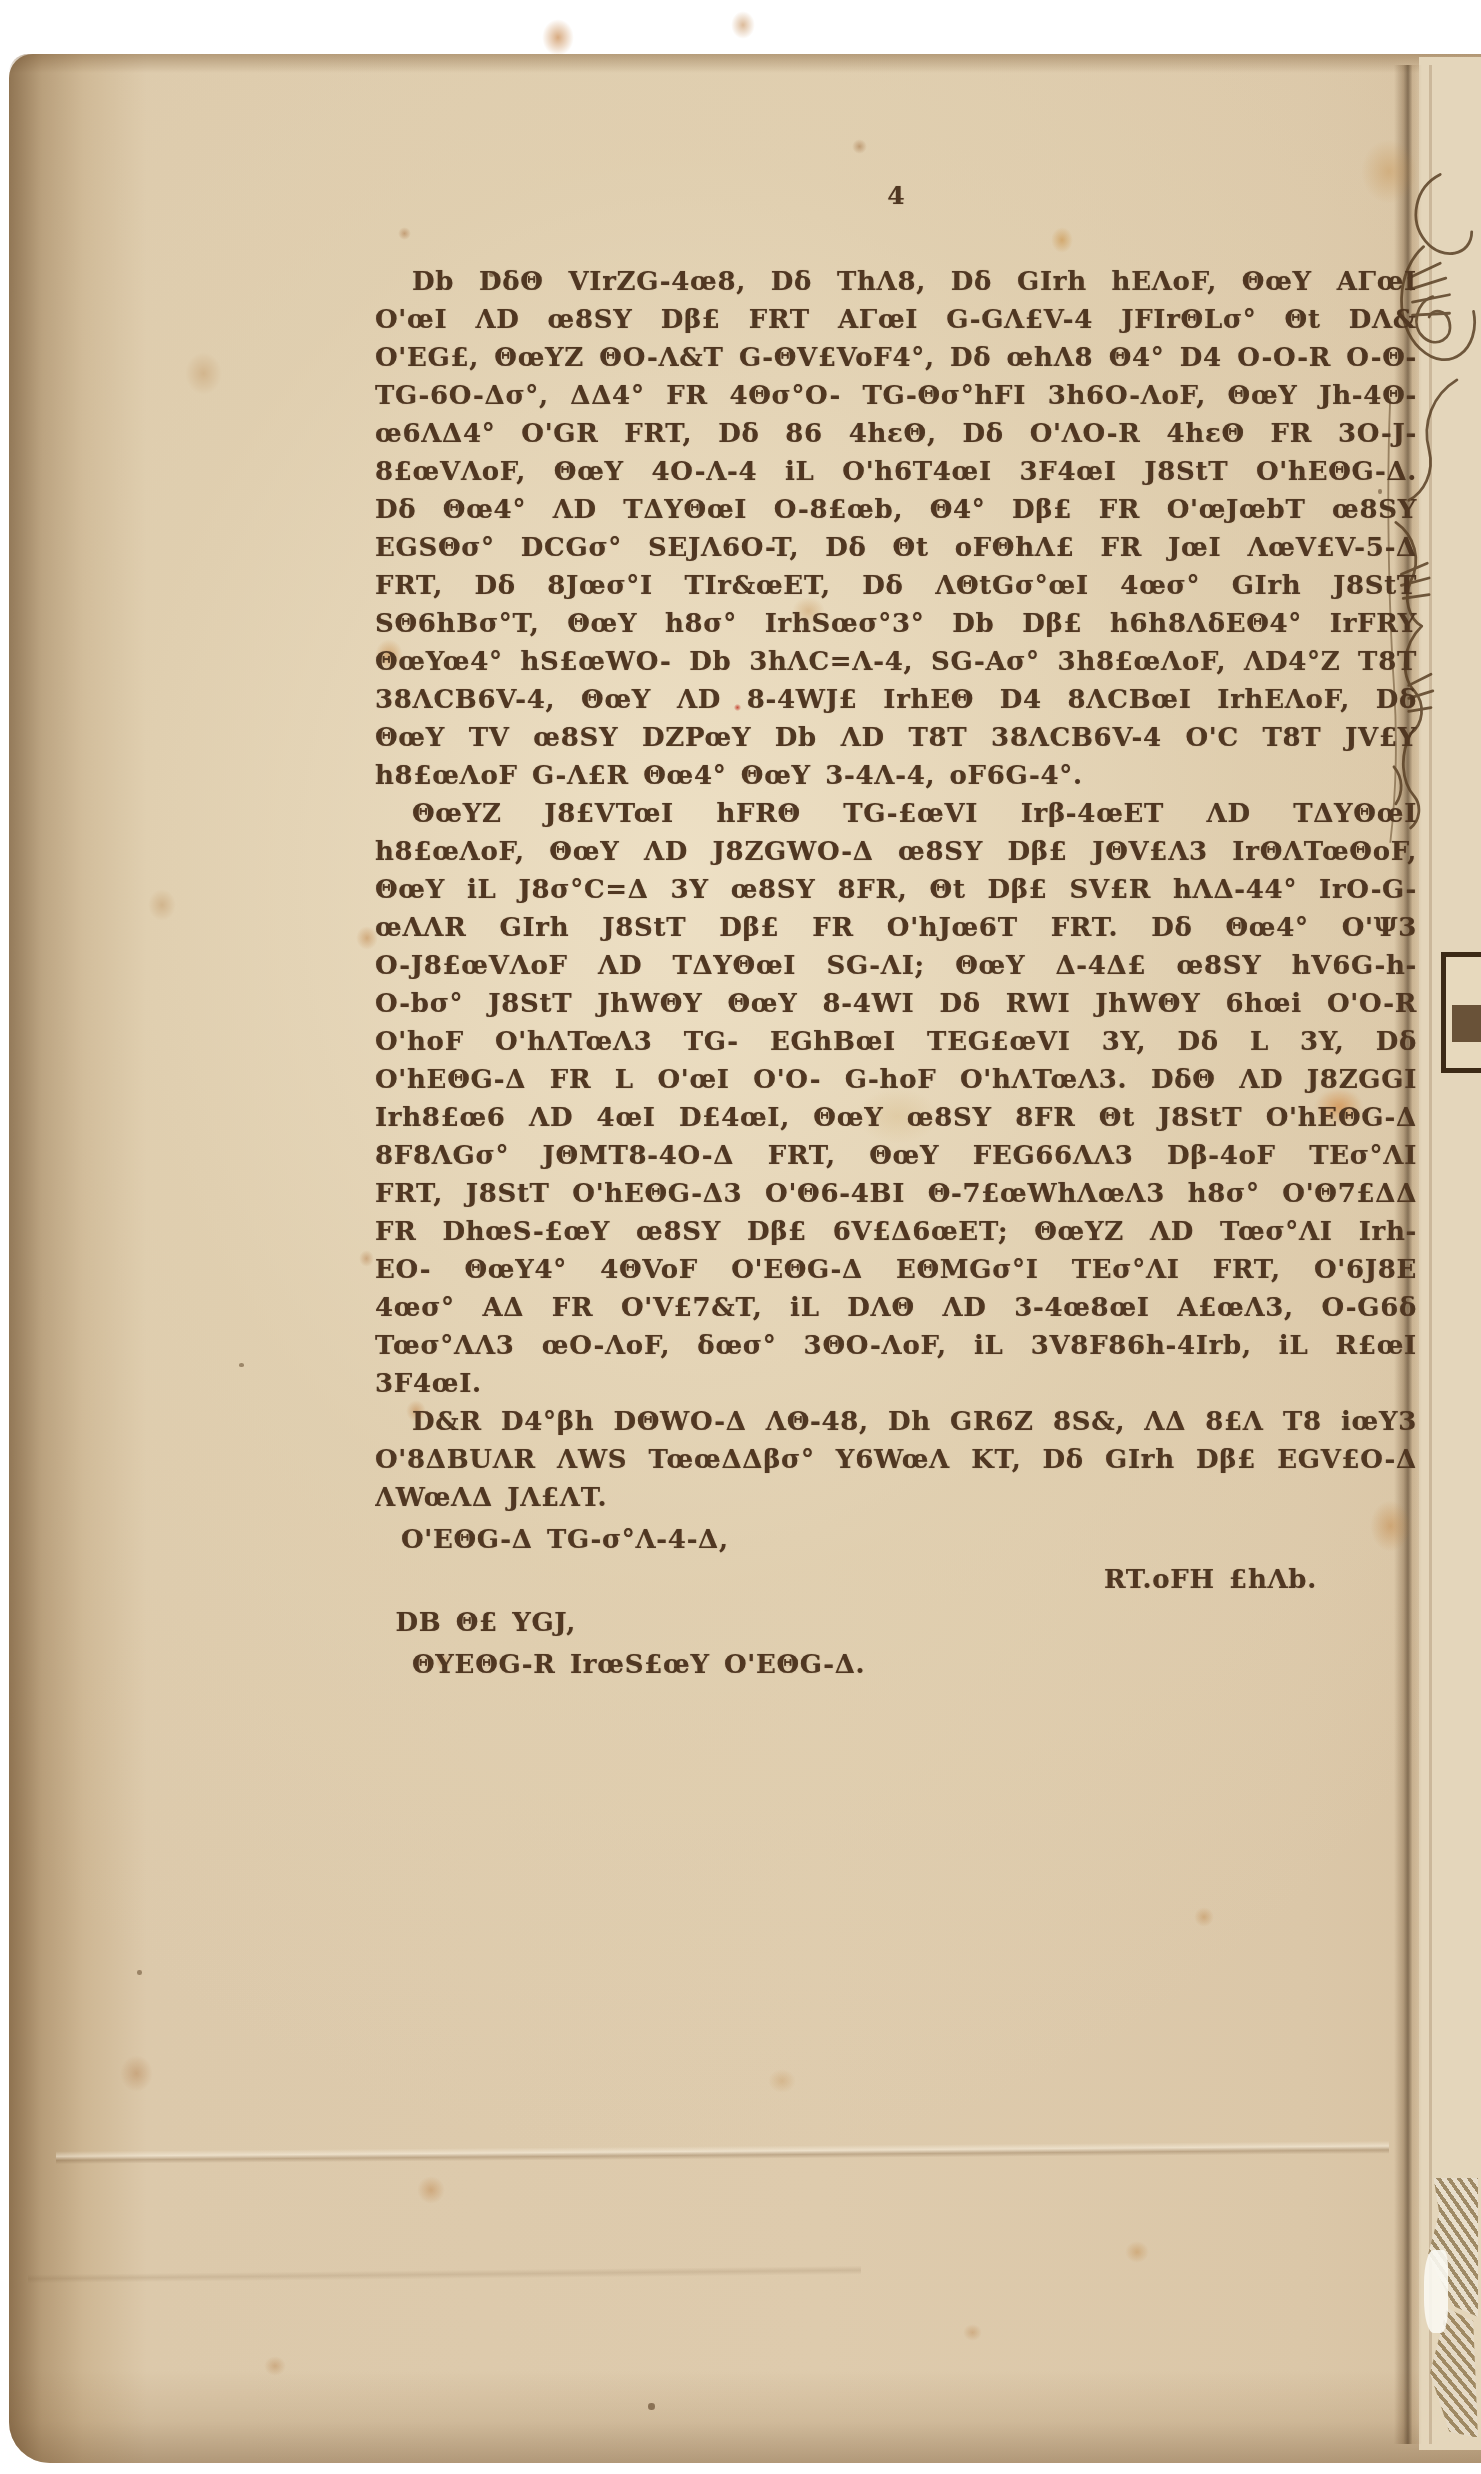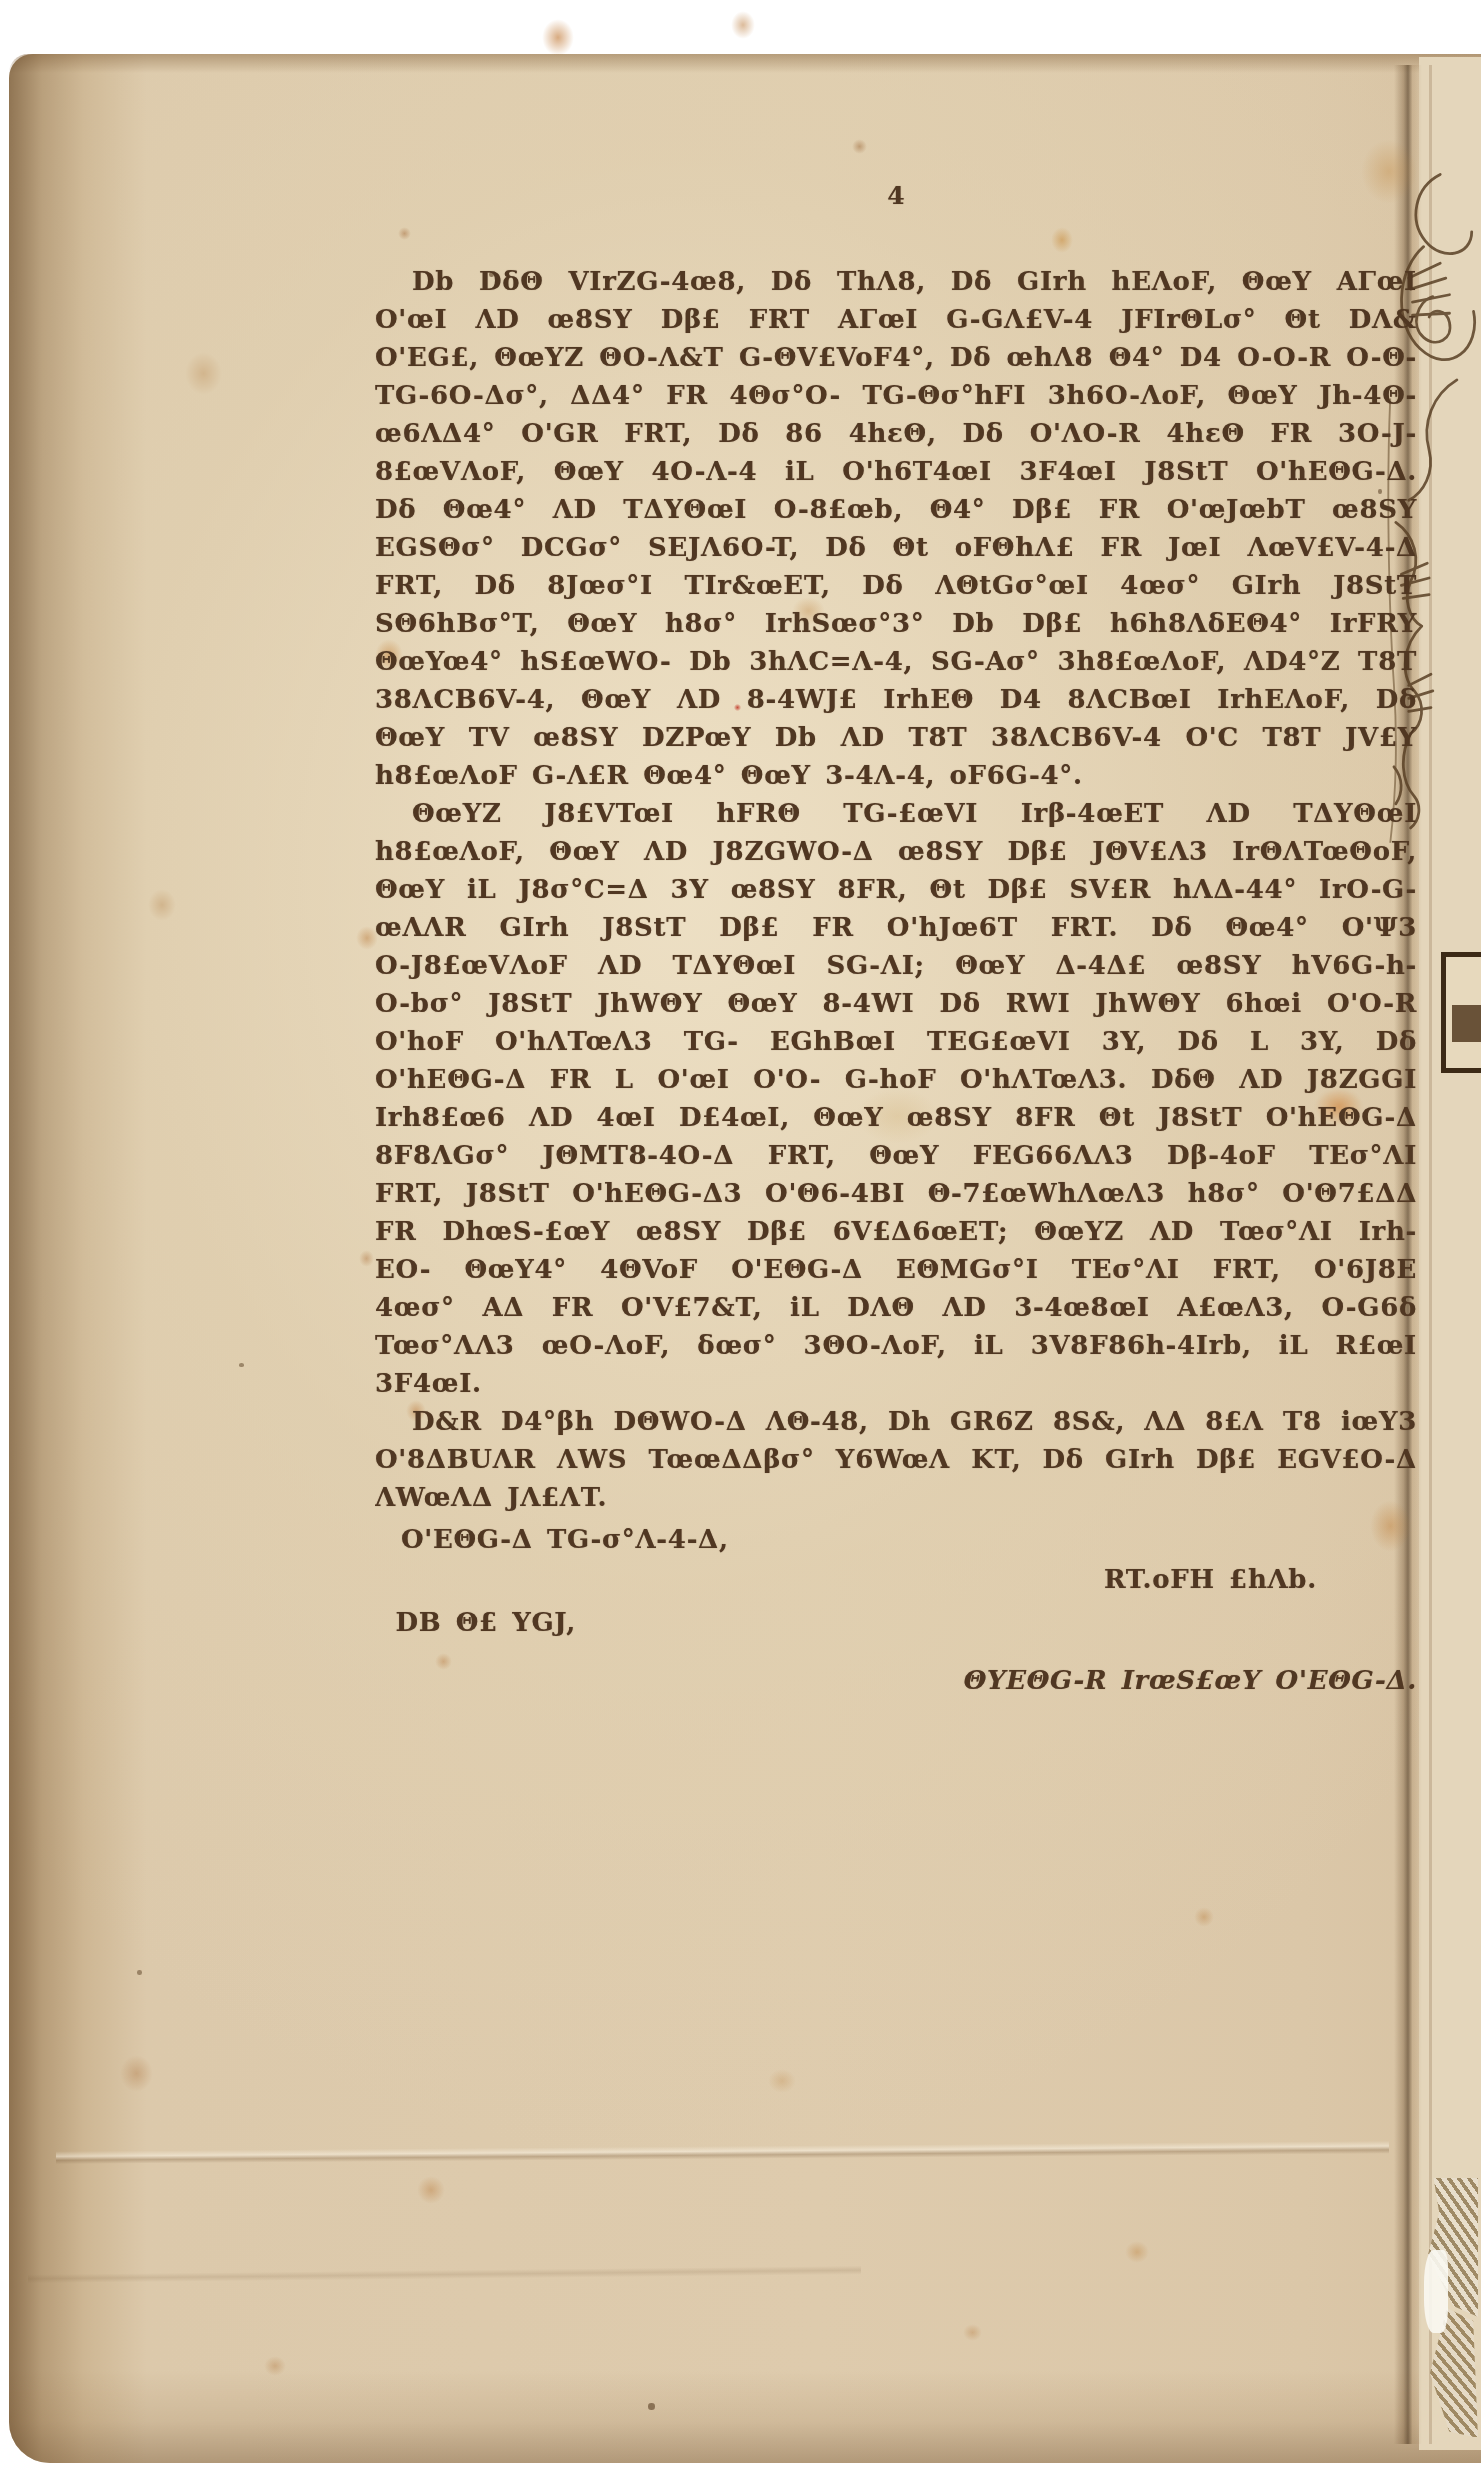--- a/index.html
+++ b/index.html
@@ -58,21 +58,21 @@
   .line{
     height:38px;line-height:38px;overflow:hidden;
     text-align:justify;text-align-last:justify;
   }
   .line.end{text-align-last:left;}
   .line.ind{padding-left:37px;}
   .closing{margin-top:4.6px;}
   .c-date{height:37px;line-height:37px;padding-left:26px;}
   .c-sig{height:37px;line-height:37px;margin-top:3.7px;text-align:right;padding-right:100px;}
   .c-attest{height:37px;line-height:37px;margin-top:5.6px;padding-left:20.4px;}
-  .c-title{height:37px;line-height:37px;margin-top:21px;text-align:right;padding-left:37px;font-style:italic;}
+  .c-title{height:37px;line-height:37px;margin-top:5px;text-align:left;padding-left:37px;}
   
   .engraving{position:absolute;left:1368px;top:167px;}
   .frame-frag{
     position:absolute;left:1441px;top:952px;width:41px;height:111px;
     border:5.6px solid #3c2a16;border-right:none;background:#e7d9bd;
   }
   .frame-frag .inner{
     position:absolute;left:5.6px;top:48px;width:35px;height:37px;
     background:#4a3016;opacity:.8;
   }
@@ -187,21 +187,21 @@
 
 
   <div>
     <div class="line ind">Db DδΘ VIrZG-4œ8, Dδ ThΛ8, Dδ GIrh hEΛoF, ΘœY AΓœI</div>
     <div class="line">O'œI ΛD œ8SY Dβ£ FRT AΓœI G-GΛ£V-4 JFIrΘLσ° Θt DΛ&amp;</div>
     <div class="line">O'EG£, ΘœYZ ΘO-Λ&amp;T G-ΘV£VoF4°, Dδ œhΛ8 Θ4° D4 O-O-R O-Θ-</div>
     <div class="line">TG-6O-Δσ°, ΔΔ4° FR 4Θσ°O- TG-Θσ°hFI 3h6O-ΛoF, ΘœY Jh-4Θ-</div>
     <div class="line">œ6ΛΔ4° O'GR FRT, Dδ 86 4hεΘ, Dδ O'ΛO-R 4hεΘ FR 3O-J-</div>
     <div class="line">8£œVΛoF, ΘœY 4O-Λ-4 iL O'h6T4œI 3F4œI J8StT O'hEΘG-Δ.</div>
     <div class="line">Dδ Θœ4° ΛD TΔYΘœI O-8£œb, Θ4° Dβ£ FR O'œJœbT œ8SY</div>
-    <div class="line">EGSΘσ° DCGσ° SEJΛ6O-T, Dδ Θt oFΘhΛ£ FR JœI ΛœV£V-4-Δ</div>
+    <div class="line">EGSΘσ° DCGσ° SEJΛ6O-T, Dδ Θt oFΘhΛ£ FR JœI ΛœV£V-5-Δ</div>
     <div class="line">FRT, Dδ 8Jœσ°I TIr&amp;œET, Dδ ΛΘtGσ°œI 4œσ° GIrh J8StT</div>
     <div class="line">SΘ6hBσ°T, ΘœY h8σ° IrhSœσ°3° Db Dβ£ h6h8ΛδEΘ4° IrFRY</div>
     <div class="line">ΘœYœ4° hS£œWO- Db 3hΛC=Λ-4, SG-Aσ° 3h8£œΛoF, ΛD4°Z T8T</div>
     <div class="line">38ΛCB6V-4, ΘœY ΛD 8-4WJ£ IrhEΘ D4 8ΛCBœI IrhEΛoF, Dδ</div>
     <div class="line">ΘœY TV œ8SY DZPœY Db ΛD T8T 38ΛCB6V-4 O'C T8T JV£Y</div>
     <div class="line end">h8£œΛoF G-Λ£R Θœ4° ΘœY 3-4Λ-4, oF6G-4°.</div>
   </div>
 
   <div>
     <div class="line ind">ΘœYZ J8£VTœI hFRΘ TG-£œVI Irβ-4œET ΛD TΔYΘœI</div>

